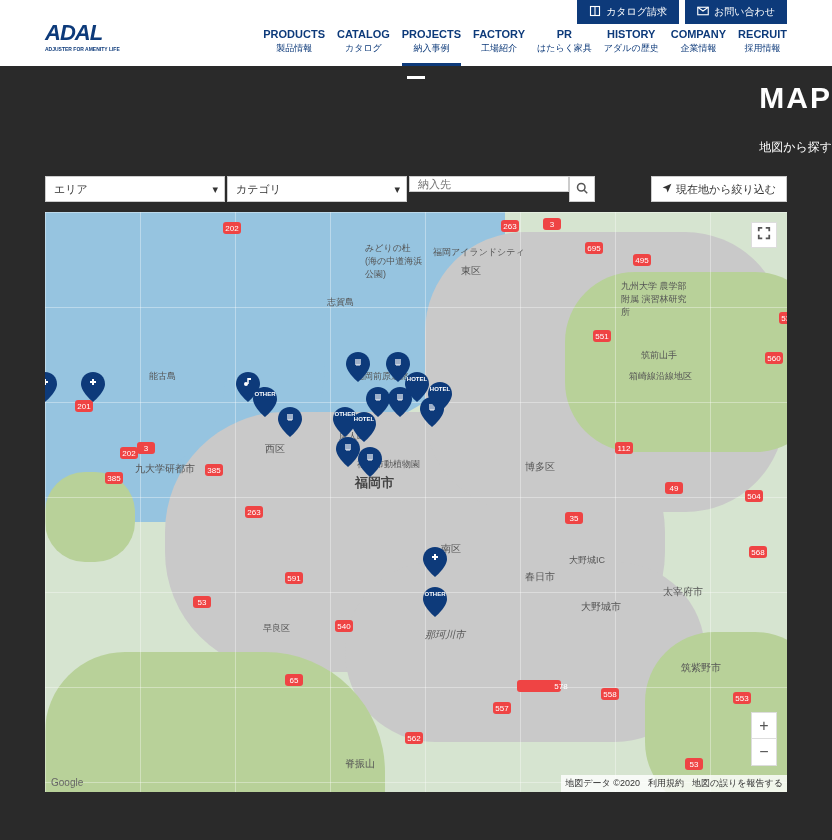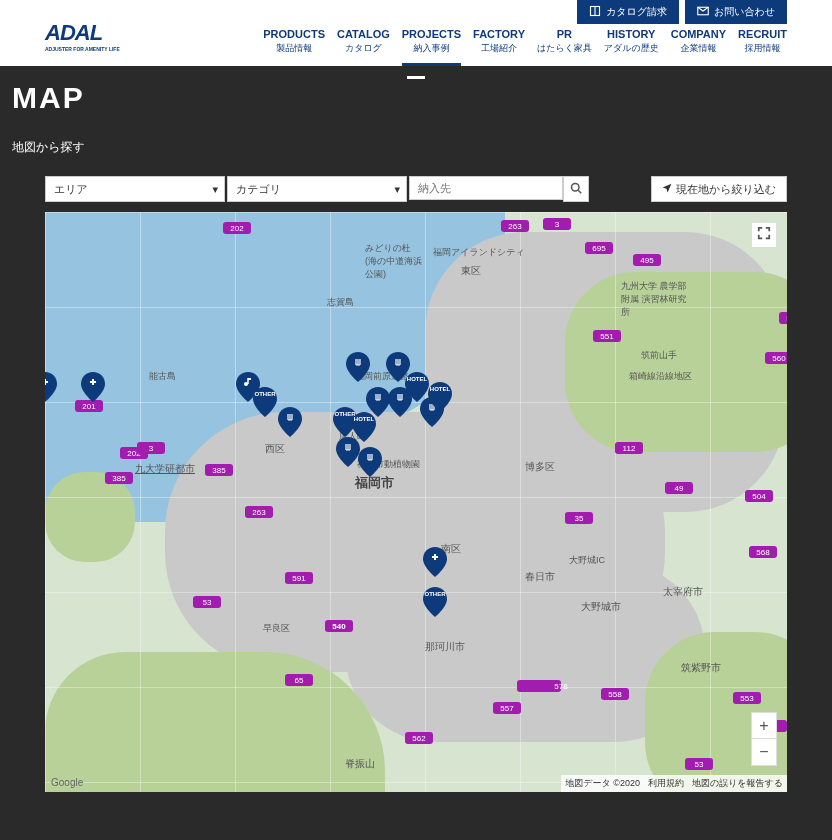--- a/index.html
+++ b/index.html
@@ -10,48 +10,48 @@
   .top-action { background: #0d3a7a; color: #fff; font-size: 10px; padding: 5px 12px; display: flex; align-items: center; gap: 5px; cursor: pointer; }
   .top-action svg { width: 12px; height: 12px; }
   .logo { position: absolute; left: 45px; top: 20px; color: #0d3a7a; font-weight: 900; font-size: 22px; letter-spacing: -1px; font-style: italic; }
   .logo-sub { font-size: 5px; letter-spacing: 0; font-style: normal; display: block; color: #0d3a7a; }
   .nav { position: absolute; bottom: 0; right: 45px; display: flex; gap: 12px; align-items: flex-end; }
   .nav-item { text-align: center; color: #0d3a7a; cursor: pointer; padding-bottom: 8px; border-bottom: 3px solid transparent; }
   .nav-item.active { border-bottom-color: #0d3a7a; }
   .nav-en { font-size: 11px; font-weight: 700; }
   .nav-ja { font-size: 9px; margin-top: 2px; }
   
-  .hero { text-align: left; padding: 10px 12px 20px; }
+  .hero { text-align: right; padding: 10px 0 20px; }
   .hero-dash { width: 18px; height: 3px; background: #fff; margin: 0 auto 2px; }
   .hero-title { font-size: 30px; font-weight: 700; letter-spacing: 2px; }
   .hero-sub { font-size: 12px; margin-top: 24px; }
   
   .filter-wrap { padding: 0 45px; }
   .filter-label { font-size: 11px; margin-bottom: 6px; }
   .filter-row { display: flex; gap: 2px; align-items: stretch; }
   .sel { position: relative; background: #fff; color: #333; font-size: 11px; height: 26px; display: flex; align-items: center; padding: 0 8px; border: 1px solid #ccc; cursor: pointer; }
   .sel .caret { position: absolute; right: 6px; top: 50%; transform: translateY(-50%); }
   .sel.area { width: 180px; }
   .sel.cat { width: 180px; }
   .input-wrap { flex: 0 0 180px; display: flex; }
-  .txt { flex: 1; height: 24px; border: 1px solid #ccc; font-size: 11px; padding: 0 8px; color: #333; font-family: Liberation Serif, serif; }
+  .txt { flex: 1; height: 16px; border: 1px solid #ccc; font-size: 11px; padding: 0 8px; color: #333; }
   .search-btn { width: 26px; height: 26px; background: #fff; border: 1px solid #ccc; display: flex; align-items: center; justify-content: center; cursor: pointer; }
   .spacer { flex: 1; }
   .loc-btn { background: #fff; color: #333; font-size: 11px; height: 26px; padding: 0 10px; border: 1px solid #ccc; display: flex; align-items: center; gap: 4px; cursor: pointer; }
   
   .map-wrap { padding: 10px 45px 45px; }
   .map { position: relative; width: 100%; height: 580px; background: #d6e4d0; overflow: hidden; }
   
   .sea { position: absolute; background: #96c4e0; }
   .urban { position: absolute; background: #c9c9c9; }
   .green { position: absolute; background: #b8d199; }
   
   .ml { position: absolute; font-size: 10px; color: #555; white-space: nowrap; }
   .ml.big { font-size: 13px; font-weight: 700; color: #444; }
-  .road-badge { position: absolute; background: #a21caf; color: #fff; font-size: 8px; border-radius: 50%; width: 28px; height: 12px; display:flex; align-items:center; justify-content:center; border-radius:3px;}
+  .road-badge { position: absolute; background: #ef4444; color: #fff; font-size: 8px; border-radius: 50%; width: 18px; height: 12px; display:flex; align-items:center; justify-content:center; border-radius:3px;}
   
   .pin { position: absolute; width: 24px; height: 30px; transform: translate(-50%, -100%); cursor: pointer; }
   .pin svg { width: 100%; height: 100%; }
   .pin-label { position:absolute; top:4px; left:50%; transform:translateX(-50%); font-size:6px; color:#fff; font-weight:700;}
   
   .fullscreen { position: absolute; top: 10px; right: 10px; width: 26px; height: 26px; background: #fff; border: 1px solid #ddd; display:flex; align-items:center; justify-content:center; cursor:pointer;}
   .zoom { position: absolute; bottom: 26px; right: 10px; width: 26px; background: #fff; border: 1px solid #ddd; }
   .zoom div { height: 26px; display:flex; align-items:center; justify-content:center; font-size:16px; color:#555; cursor:pointer; }
   .zoom div:first-child { border-bottom: 1px solid #ddd; }
   .goog { position:absolute; bottom:4px; left:6px; font-size:10px; color:#666; font-family: Arial; }
@@ -178,26 +178,26 @@
     <div class="green" style="left:0;top:440px;width:340px;height:200px;border-radius:80px 120px 0 0;"></div>
     <div class="green" style="left:520px;top:60px;width:260px;height:180px;border-radius:70px;"></div>
     <div class="green" style="left:600px;top:420px;width:180px;height:180px;border-radius:70px;"></div>
     <div class="grid"></div>
 
     <div class="ml big" style="left:310px;top:262px;">福岡市</div>
     <div class="ml" style="left:480px;top:248px;">博多区</div>
     <div class="ml" style="left:416px;top:52px;">東区</div>
     <div class="ml" style="left:220px;top:230px;">西区</div>
     <div class="ml" style="left:396px;top:330px;">南区</div>
-    <div class="ml" style="left:90px;top:250px;text-decoration:underline;">九大学研都市</div>
+    <div class="ml" style="left:90px;top:250px;">九大学研都市</div>
     <div class="ml" style="left:480px;top:358px;">春日市</div>
     <div class="ml" style="left:536px;top:388px;">大野城市</div>
     <div class="ml" style="left:618px;top:373px;">太宰府市</div>
     <div class="ml" style="left:636px;top:449px;">筑紫野市</div>
-    <div class="ml" style="left:380px;top:428px;">那珂川市</div>
+    <div class="ml" style="left:380px;top:416px;font-style:italic;">那珂川市</div>
     <div class="ml" style="left:300px;top:545px;">脊振山</div>
     <div class="ml" style="left:388px;top:34px;font-size:9px;">福岡アイランドシティ</div>
     <div class="ml" style="left:320px;top:30px;font-size:9px;width:60px;white-space:normal;">みどりの杜 (海の中道海浜公園)</div>
     <div class="ml" style="left:576px;top:68px;font-size:9px;width:70px;white-space:normal;">九州大学 農学部 附属 演習林研究所</div>
     <div class="ml" style="left:596px;top:137px;font-size:9px;">筑前山手</div>
     <div class="ml" style="left:584px;top:158px;font-size:9px;">箱崎線沿線地区</div>
     <div class="ml" style="left:282px;top:84px;font-size:9px;">志賀島</div>
     <div class="ml" style="left:104px;top:158px;font-size:9px;">能古島</div>
     <div class="ml" style="left:310px;top:158px;font-size:9px;">福岡前原道路</div>
     <div class="ml" style="left:294px;top:218px;font-size:9px;">唐人町</div>
@@ -209,21 +209,21 @@
         <div class="road-badge" style="left: 178px; top: 10px;">202</div>
         <div class="road-badge" style="left: 456px; top: 8px;">263</div>
         <div class="road-badge" style="left: 498px; top: 6px;">3</div>
         <div class="road-badge" style="left: 30px; top: 188px;">201</div>
         <div class="road-badge" style="left: 75px; top: 235px;">202</div>
         <div class="road-badge" style="left: 60px; top: 260px;">385</div>
         <div class="road-badge" style="left: 92px; top: 230px;">3</div>
         <div class="road-badge" style="left: 160px; top: 252px;">385</div>
         <div class="road-badge" style="left: 200px; top: 294px;">263</div>
         <div class="road-badge" style="left: 240px; top: 360px;">591</div>
-        <div class="road-badge" style="left: 280px; top: 408px; font-weight: bold;">540</div>
+        <div class="road-badge" style="left: 290px; top: 408px;">540</div>
         <div class="road-badge" style="left: 540px; top: 30px;">695</div>
         <div class="road-badge" style="left: 588px; top: 42px;">495</div>
         <div class="road-badge" style="left: 548px; top: 118px;">551</div>
         <div class="road-badge" style="left: 694px; top: 100px; margin-left: 40px;">539</div>
         <div class="road-badge" style="left: 720px; top: 140px;">560</div>
         <div class="road-badge" style="left: 570px; top: 230px;">112</div>
         <div class="road-badge" style="left: 620px; top: 270px;">49</div>
         <div class="road-badge" style="left: 520px; top: 300px;">35</div>
         <div class="road-badge" style="left: 700px; top: 278px;">504</div>
         <div class="road-badge" style="left: 704px; top: 334px;">568</div>

